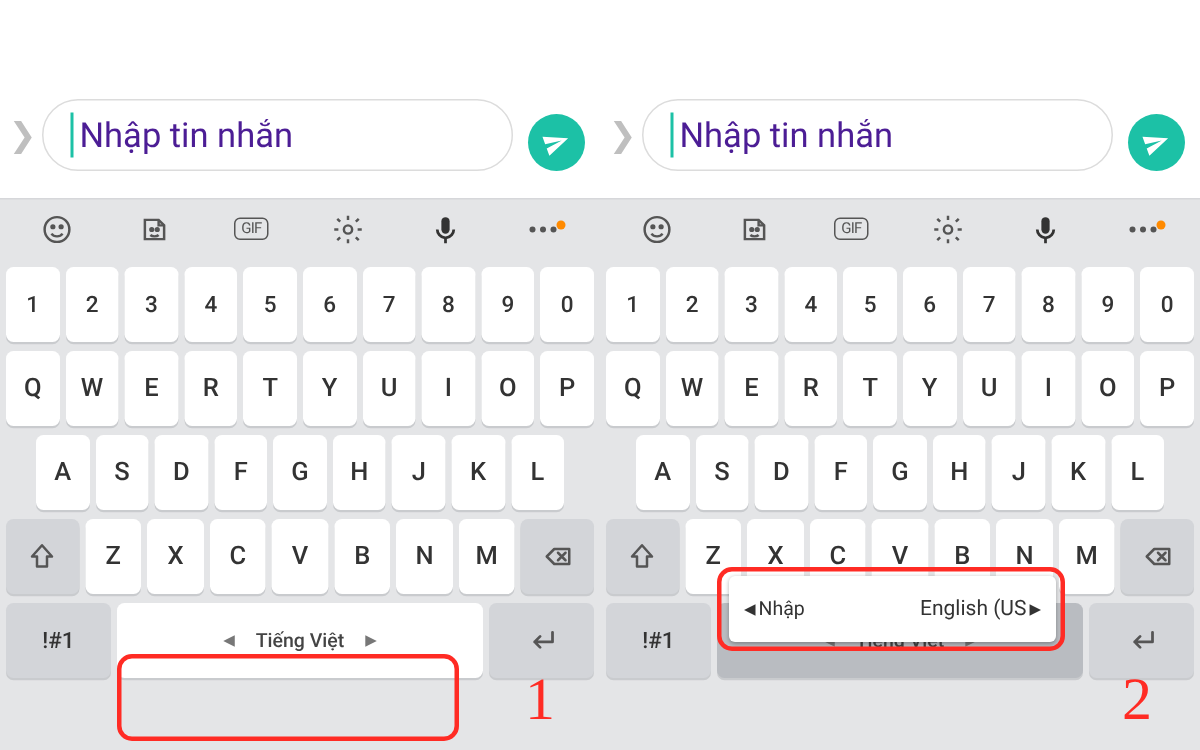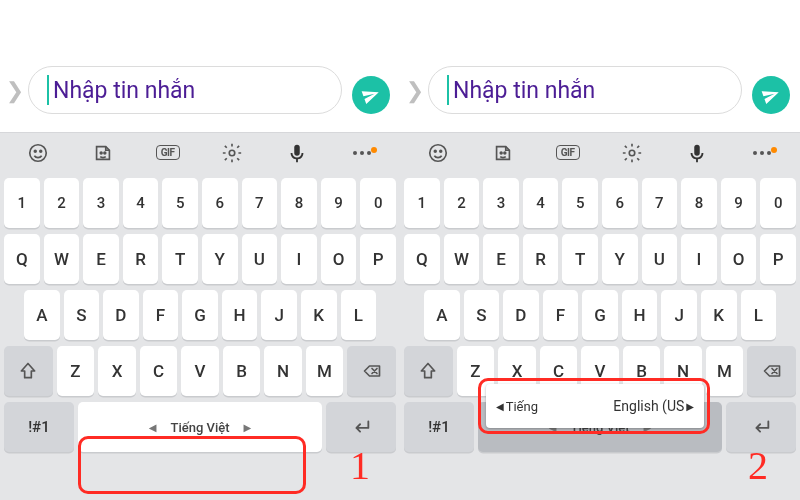--- a/index.html
+++ b/index.html
@@ -115,21 +115,21 @@
     display: flex;
     align-items: center;
     justify-content: center;
     color: #555;
   }
   .tb-item svg { width: 22px; height: 22px; }
   .badge {
     border: 1.5px solid #555;
     border-radius: 4px;
     font-size: 10px;
-    font-weight: 700;
+    font-weight: 400;
     padding: 1px 4px;
     color: #555;
     letter-spacing: -0.5px;
   }
   .more-dot {
     position: relative;
     display: flex;
     gap: 3px;
   }
   .more-dot span { width: 4px; height: 4px; border-radius: 50%; background: #555; }
@@ -488,21 +488,21 @@
         <svg viewBox="0 0 24 24">
             <path d="M20 6v7H7M7 13l4-4M7 13l4 4"></path>
           </svg>
       </div>
     </div>
   </div>
 
   <div class="lang-pop" style="left:86px; width:218px; top:384px; height:44px;">
     <div class="opt small">
       <span class="arrow-glyph2">◀</span>
-      <span>Tiếng</span>
+      <span>Nhập</span>
     </div>
     <div class="opt">
       <span>English (US</span>
       <span class="arrow-glyph2">▶</span>
     </div>
   </div>
 
   <div class="hl" style="left:78px; width:232px; top:378px; height:56px;"></div>
   <div class="step-num" style="left:348px; top:442px;">2</div>
 </div>

